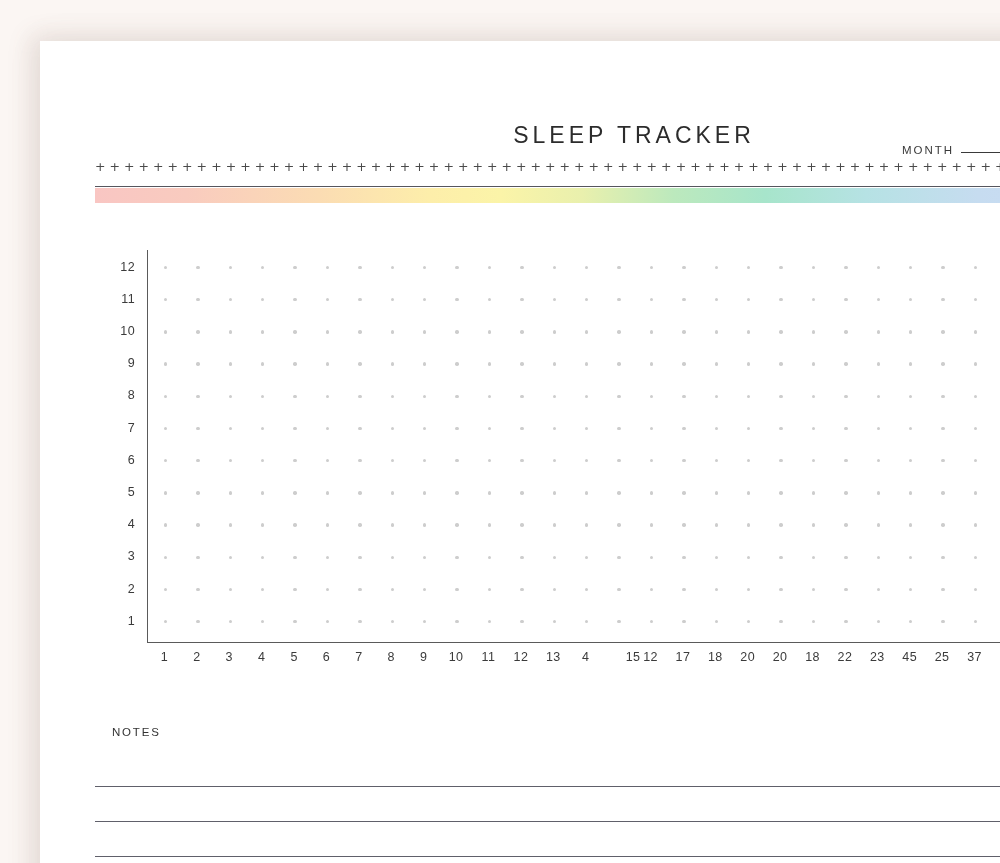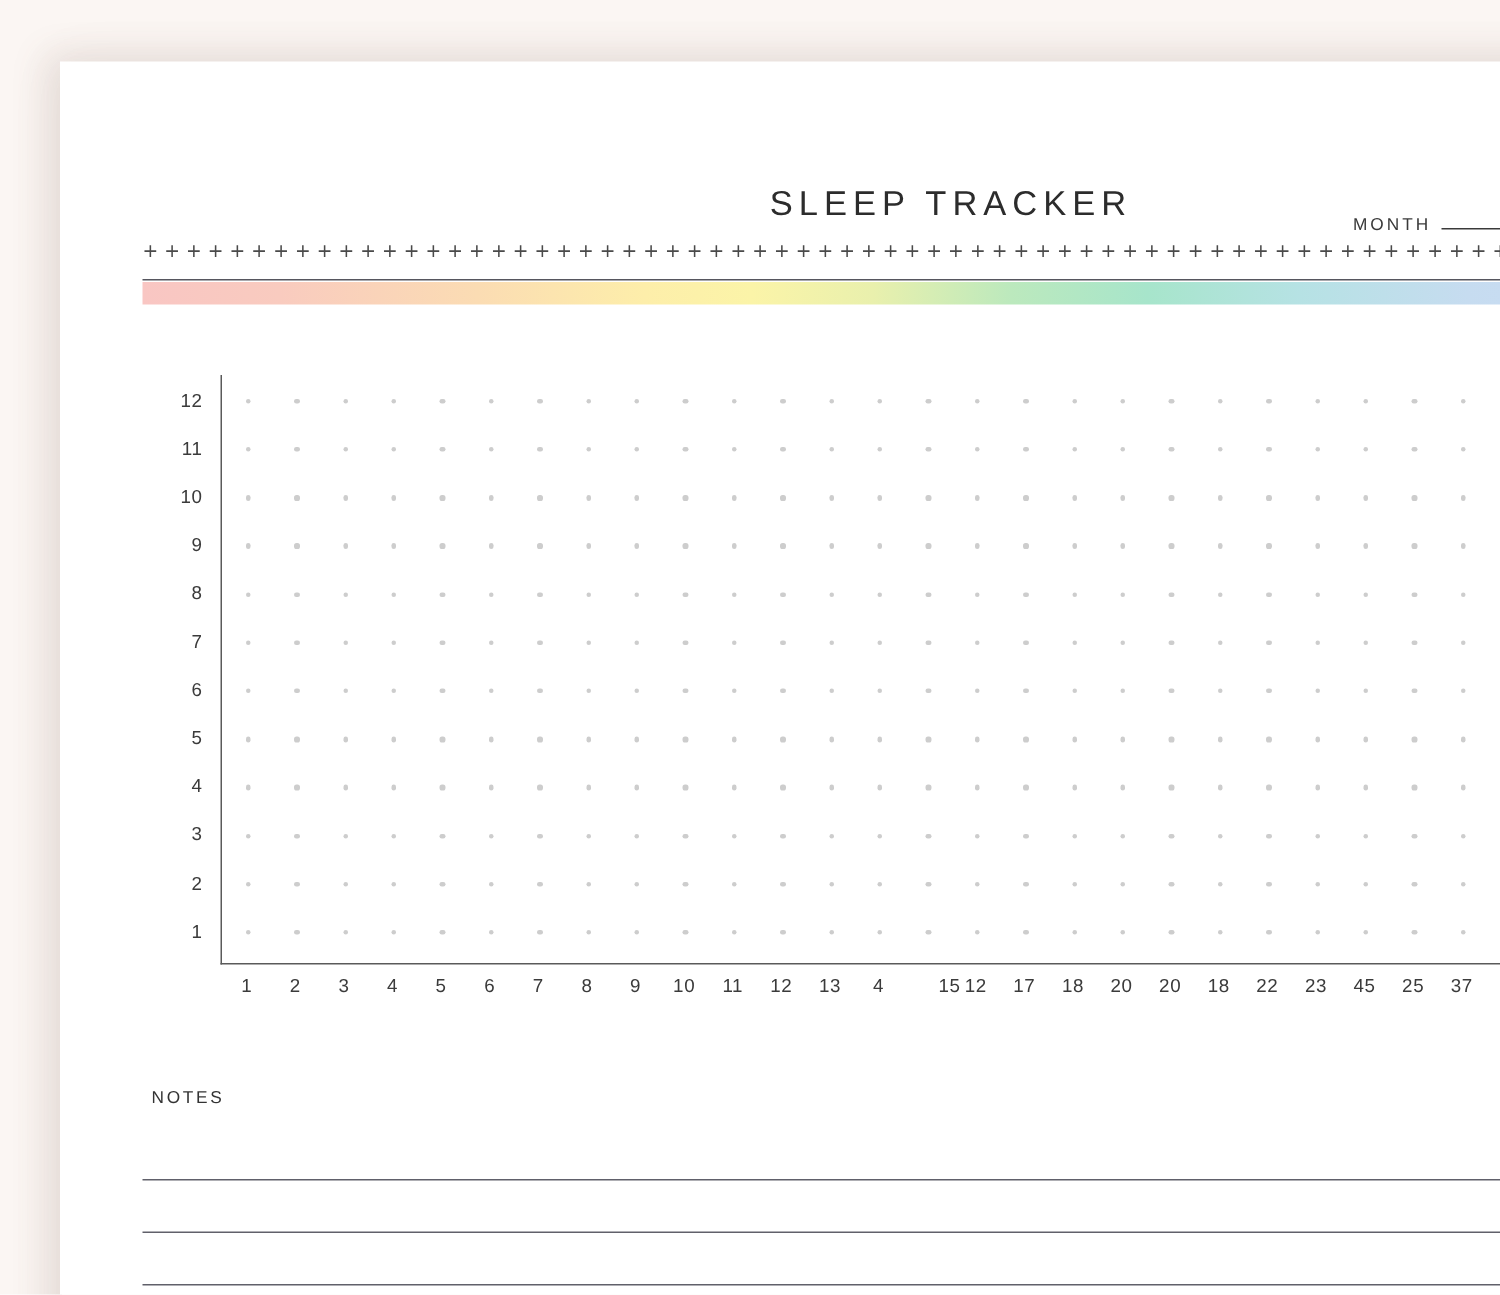--- a/index.html
+++ b/index.html
@@ -182,21 +182,21 @@
 
   
   #notes-section {
     position: absolute;
     left: 55px;
     top: 685px;
     width: 1015px;
   }
   #notes-heading {
     position: absolute;
-    left: 6px;
+    left: 17px;
     top: 0;
     font-size: 11.5px;
     letter-spacing: 1.8px;
     color: #333333;
     font-weight: 400;
     text-align: center;
   }
   .notes-line {
     position: absolute;
     left: 0;

